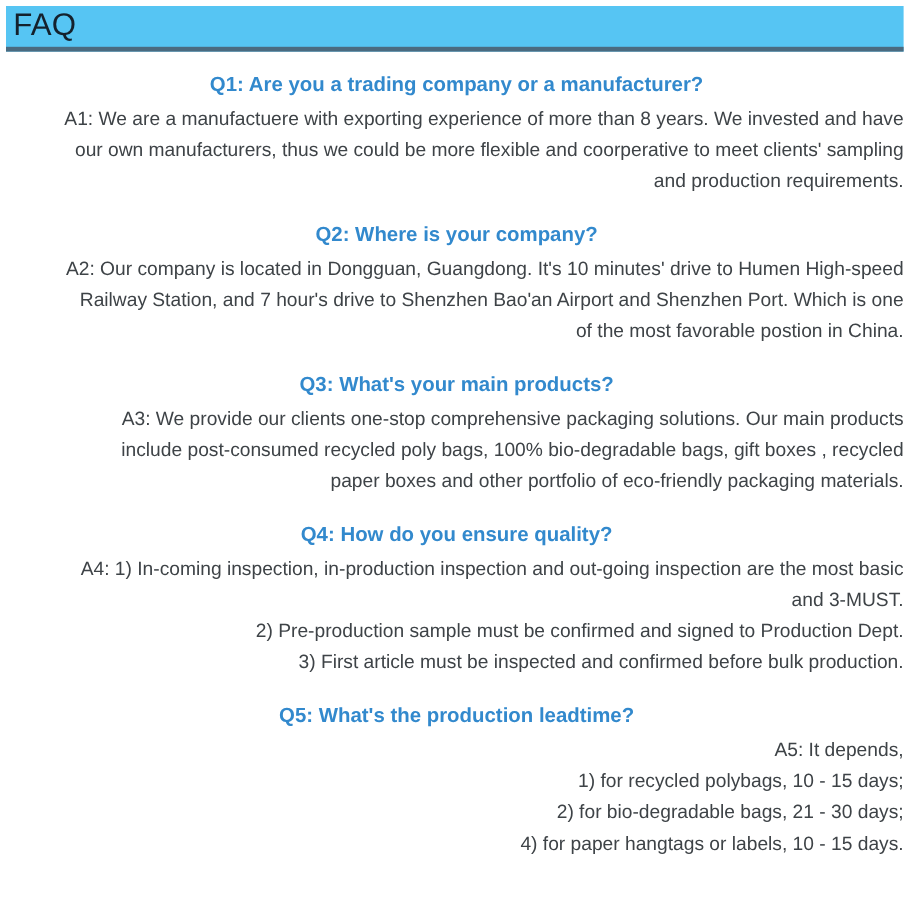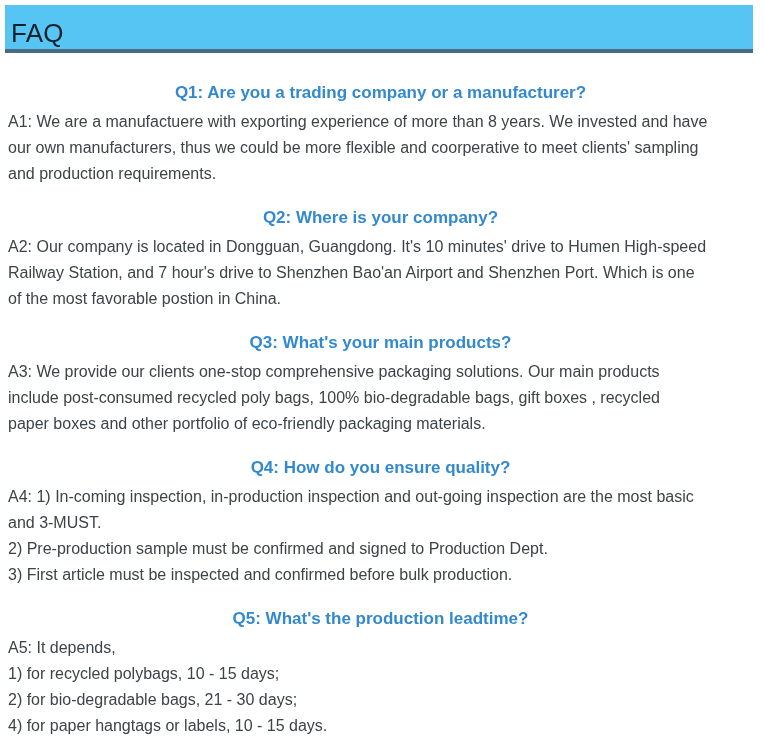--- a/index.html
+++ b/index.html
@@ -16,26 +16,26 @@
     padding: 0;
     background: var(--page-bg);
   }
   body {
     width: 765px;
     min-height: 748px;
     font-family: "Liberation Sans", sans-serif;
     overflow: hidden;
   }
   .faq-header {
-    margin: 5px 12px 12px 5px;
-    height: 48px;
+    margin: 5px 12px 0 5px;
+    height: 38px;
     background: var(--header-bg);
     border-bottom: 4px solid var(--header-border);
     display: flex;
-    align-items: flex-end;
+    align-items: flex-start;
     padding-left: 6px;
   }
   .faq-header .title {
     font-size: 26px;
     font-weight: 400;
     color: var(--header-text);
     letter-spacing: 0.2px;
   }
   .content {
     padding: 17px 12px 10px 8px;
@@ -49,20 +49,21 @@
     font-weight: 700;
     color: var(--q-color);
     line-height: 21px;
     text-align: center;
   }
   .a-line {
     font-size: 16px;
     color: var(--a-color);
     line-height: 26px;
     white-space: nowrap;
+    text-align: right;
   }
 </style>
 </head>
 <body>
 
 <header class="faq-header">
   <span class="title">FAQ</span>
 </header>
 
 <main class="content">

